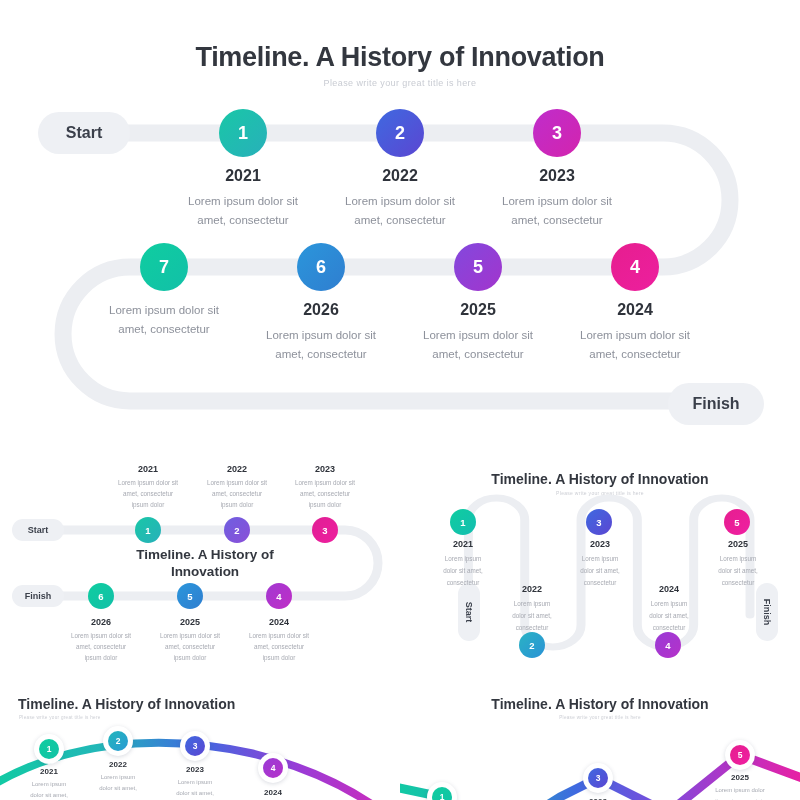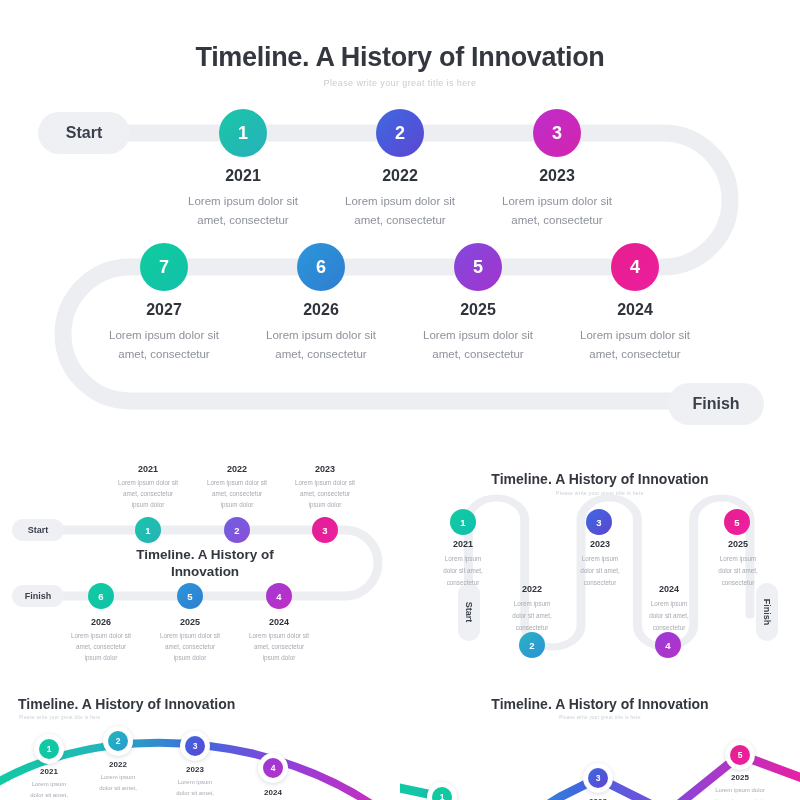--- a/index.html
+++ b/index.html
@@ -159,21 +159,20 @@
       <span>6</span>
     </div>
   <div class="node" style="left:454px;top:243px;background:linear-gradient(135deg,#8348dd,#a235cd);">
       <span>5</span>
     </div>
   <div class="node" style="left:611px;top:243px;background:linear-gradient(135deg,#e61e8f,#ed1f9e);">
       <span>4</span>
     </div>
 
   <div class="nodelabel" style="left:69px;top:301px;">
-    <div class="yr">2027</div>
     <div class="dsc">Lorem ipsum dolor sit</div>
     <div class="dsc">amet, consectetur</div>
   </div>
   <div class="nodelabel" style="left:226px;top:301px;">
     <div class="yr">2026</div>
     <div class="dsc">Lorem ipsum dolor sit</div>
     <div class="dsc">amet, consectetur</div>
   </div>
   <div class="nodelabel" style="left:383px;top:301px;">
     <div class="yr">2025</div>

